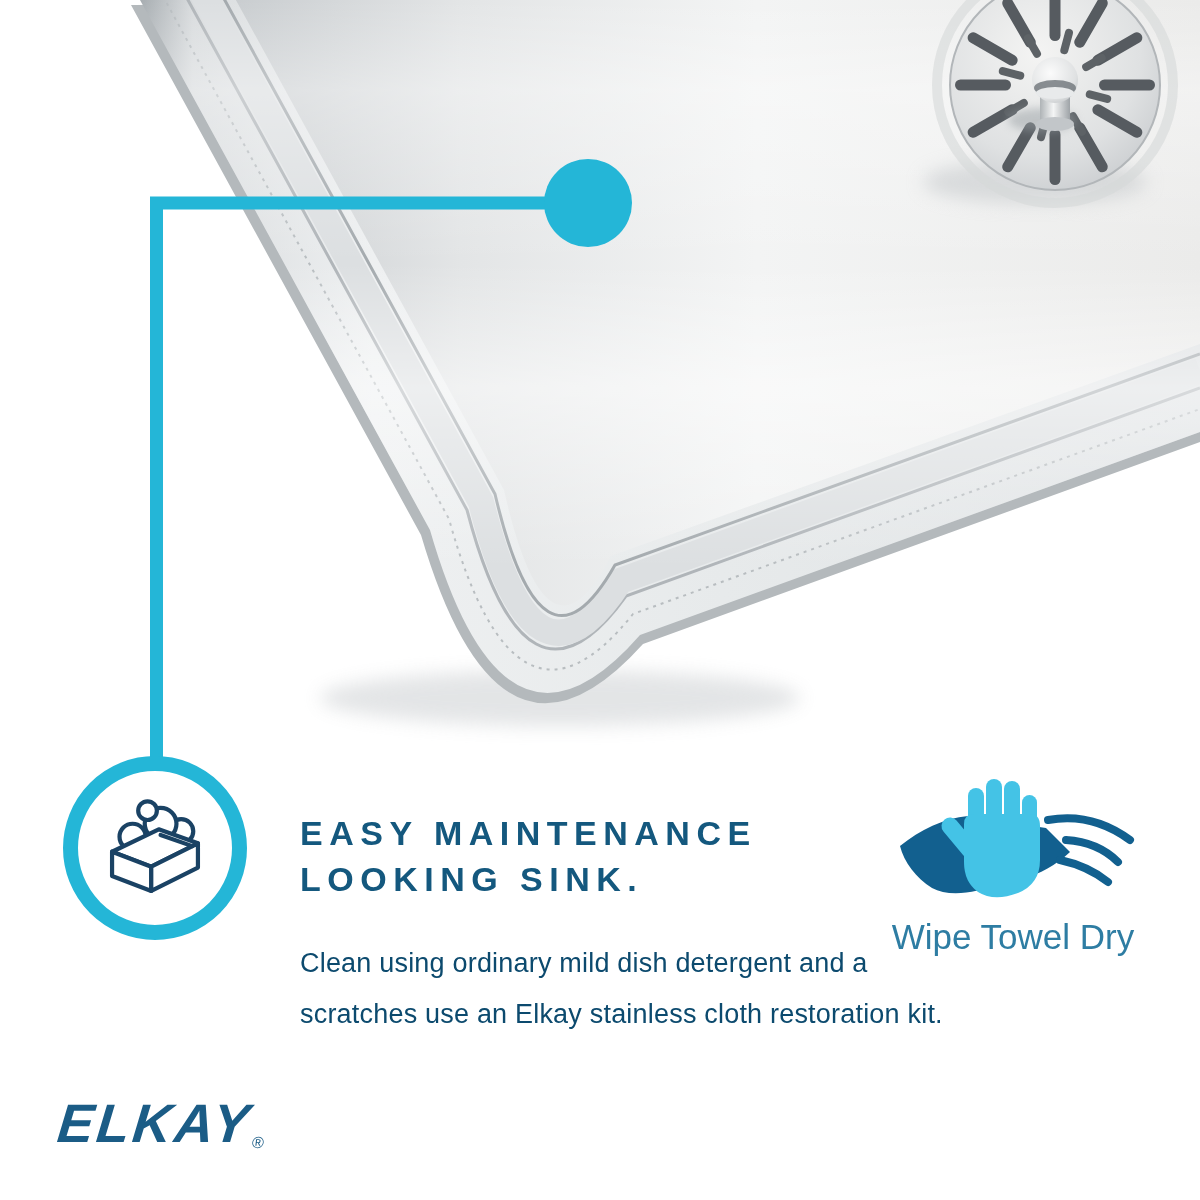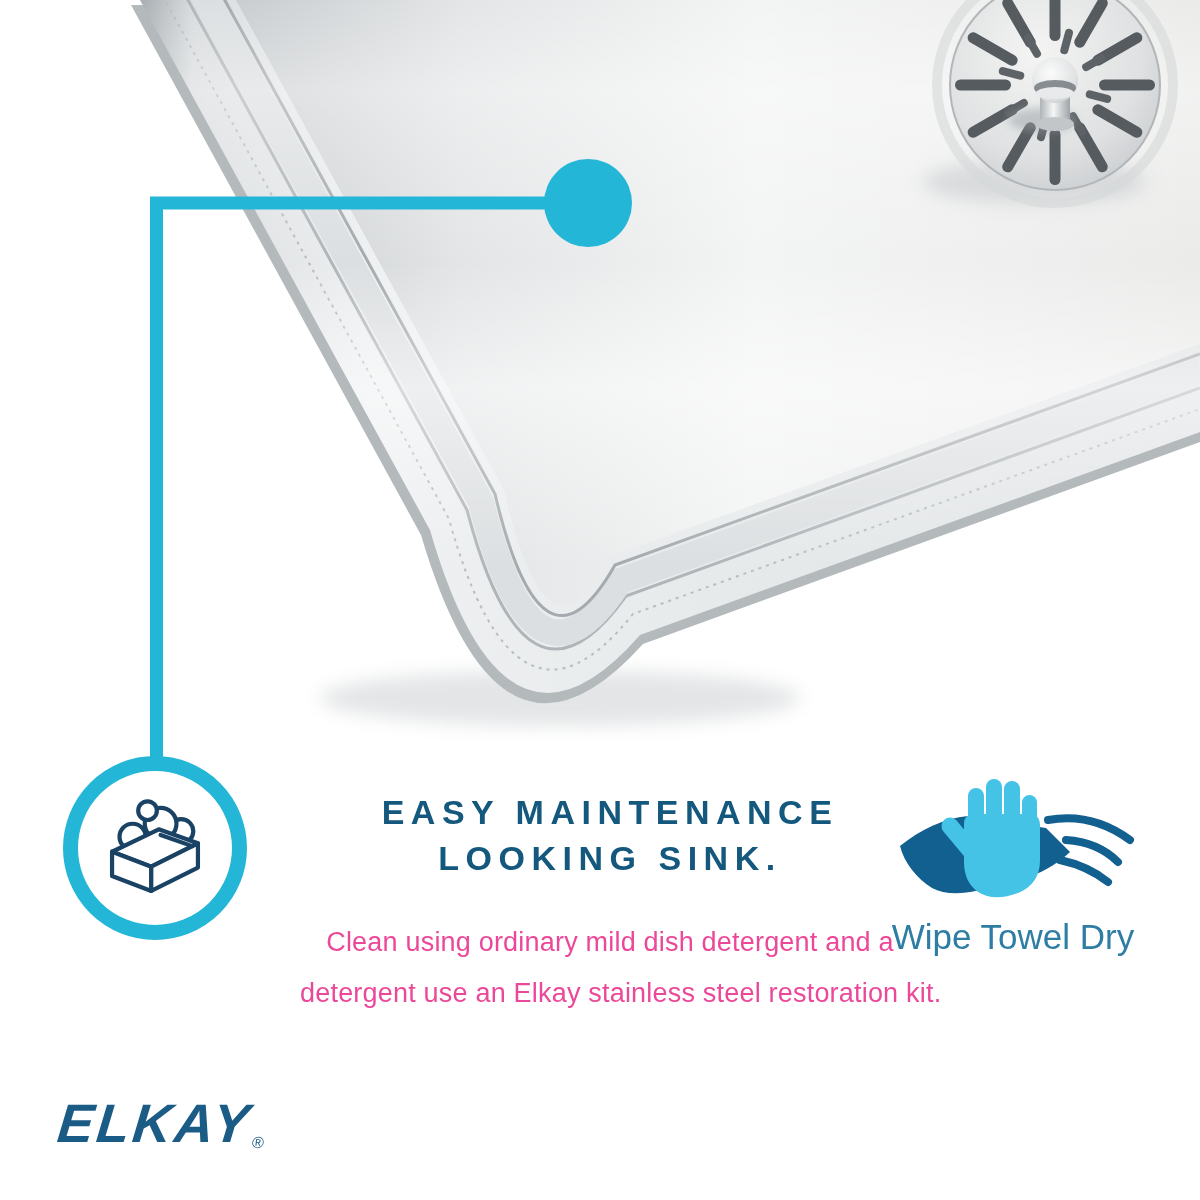--- a/index.html
+++ b/index.html
@@ -11,25 +11,25 @@
 
   
   .callout-svg{position:absolute;left:0;top:0;pointer-events:none;}
 
   
   .badge{position:absolute;left:63px;top:756px;width:184px;height:184px;
          box-sizing:border-box;border:15px solid #24b6d7;border-radius:50%;
          background:#ffffff;display:flex;align-items:center;justify-content:center;}
 
   
-  .copy{position:absolute;left:300px;top:789px;width:620px;text-align:center;}
+  .copy{position:absolute;left:300px;top:810px;width:620px;}
   .headline{margin:0;color:#14587e;font-size:34px;line-height:46px;
             font-weight:700;letter-spacing:6.5px;}
   .headline span{display:block;white-space:nowrap;}
-  .bodycopy{margin:36px 0 0 0;color:#ec4899;font-size:27px;line-height:51px;
+  .bodycopy{margin:36px 0 0 0;color:#0c4a6e;font-size:27px;line-height:51px;
             font-weight:400;letter-spacing:.2px;}
   .bodycopy span{display:block;white-space:nowrap;}
 
   
   .wipe-icon{position:absolute;left:880px;top:762px;}
   .wipe-label{position:absolute;left:878px;top:920px;width:270px;text-align:center;
               color:#2e7da3;font-size:35px;line-height:34px;font-weight:400;}
 
   
   .brand{position:absolute;left:58px;top:1092px;color:#1b5c86;
@@ -174,21 +174,21 @@
     </svg>
   </div>
 
   <div class="copy">
     <h1 class="headline">
       <span>EASY MAINTENANCE</span>
       <span>LOOKING SINK.</span>
     </h1>
     <p class="bodycopy">
       <span>Clean using ordinary mild dish detergent and a</span>
-      <span>detergent use an Elkay stainless steel restoration kit.</span>
+      <span>scratches use an Elkay stainless cloth restoration kit.</span>
     </p>
   </div>
 
   <svg class="wipe-icon" width="265" height="152" viewBox="0 0 265 152" aria-hidden="true">
 
     <path d="M20 84 C40 68 64 56 88 54 L166 66 L190 90
              C176 103 160 112 142 117 L120 121
              C95 132 68 135 52 126 C36 116 24 100 20 84 Z" fill="#12608f"></path>
 
     <g fill="none" stroke="#12608f" stroke-width="8" stroke-linecap="round">

